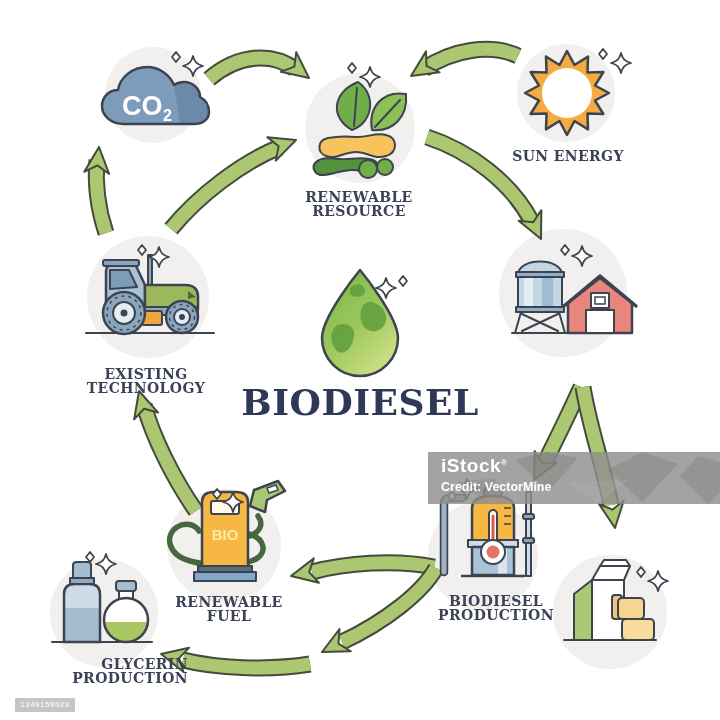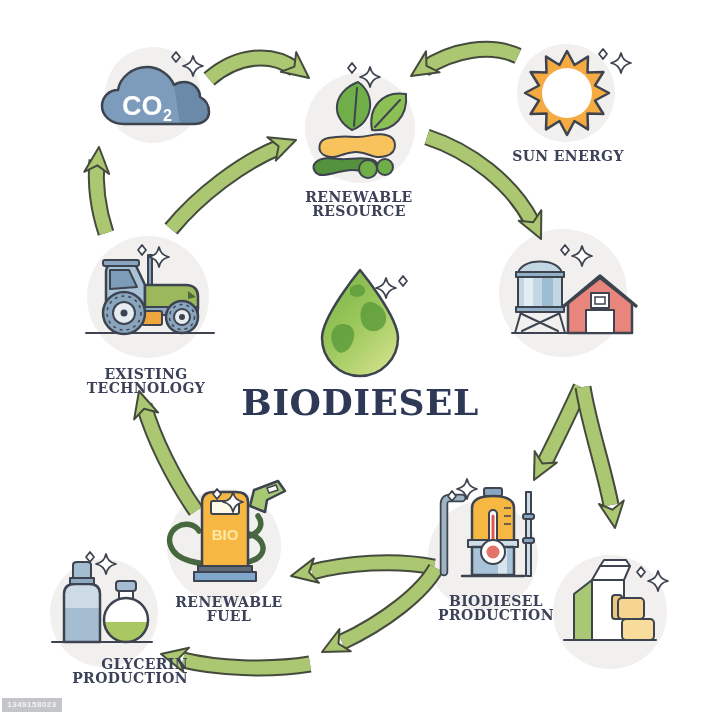--- a/index.html
+++ b/index.html
@@ -21,21 +21,21 @@
   .sp{fill:#ffffff;stroke:#3d4450;stroke-width:1.8;stroke-linejoin:round;}
   
   .wmbar{position:absolute;left:428px;top:452px;width:292px;height:52px;
          background:rgba(143,143,143,.82);}
   .wмcamo{position:absolute;inset:0;}
   .wmbrand{position:absolute;left:13px;top:3px;color:#fff;font-family:"Liberation Sans",sans-serif;
            font-weight:bold;font-size:19px;letter-spacing:.5px;}
   .wmbrand sup{font-size:8px;}
   .wmcredit{position:absolute;left:13px;top:28px;color:#fff;font-family:"Liberation Sans",sans-serif;
             font-weight:bold;font-size:12.5px;}
-  .wmid{position:absolute;left:2px;top:698px;width:60px;height:14px;border-radius:0;
+  .wmid{position:absolute;left:15px;top:698px;width:60px;height:14px;border-radius:0;
         background:rgba(156,159,164,.6);color:rgba(255,255,255,.8);
         font-family:"Liberation Sans",sans-serif;font-weight:bold;font-size:8px;
         line-height:14px;text-align:center;letter-spacing:.5px;filter:blur(.4px);}
 </style>
 </head>
 <body>
 
 <div id="stage">
 
 <svg id="art" width="720" height="720" viewBox="0 0 720 720">
@@ -271,16 +271,27 @@
 <div class="lbl" style="left:146px;top:345px;margin-top:22px;">EXISTING
 TECHNOLOGY</div>
 <div class="title" style="left:360px;top:381px;">BIODIESEL</div>
 <div class="lbl" style="left:229px;top:595px;">RENEWABLE
 FUEL</div>
 <div class="lbl" style="left:496px;top:594px;">BIODIESEL
 PRODUCTION</div>
 <div class="lbl" style="left:103px;top:657px;text-align:right;">GLYCERIN
 PRODUCTION</div>
 
+<div class="wmbar">
+  <svg class="wмcamo" width="292" height="52" viewBox="0 0 292 52">
+    <polygon points="88,8 120,40 150,6 118,0" fill="#6e6e68" opacity="0.28"></polygon>
+    <polygon points="180,18 214,50 250,12 214,0" fill="#6e6e68" opacity="0.28"></polygon>
+    <polygon points="252,24 280,52 292,40 292,10 270,4" fill="#6e6e68" opacity="0.28"></polygon>
+    <polygon points="30,30 55,48 70,26" fill="#6e6e68" opacity="0.2"></polygon>
+    <polygon points="140,30 170,52 200,28" fill="#b5b5b0" opacity="0.25"></polygon>
+  </svg>
+  <div class="wmbrand"><span>iStock</span><sup>®</sup></div>
+  <div class="wmcredit">Credit: VectorMine</div>
+</div>
 
 <div class="wmid">1349158023</div>
 
 </div>
 
 </body></html>

